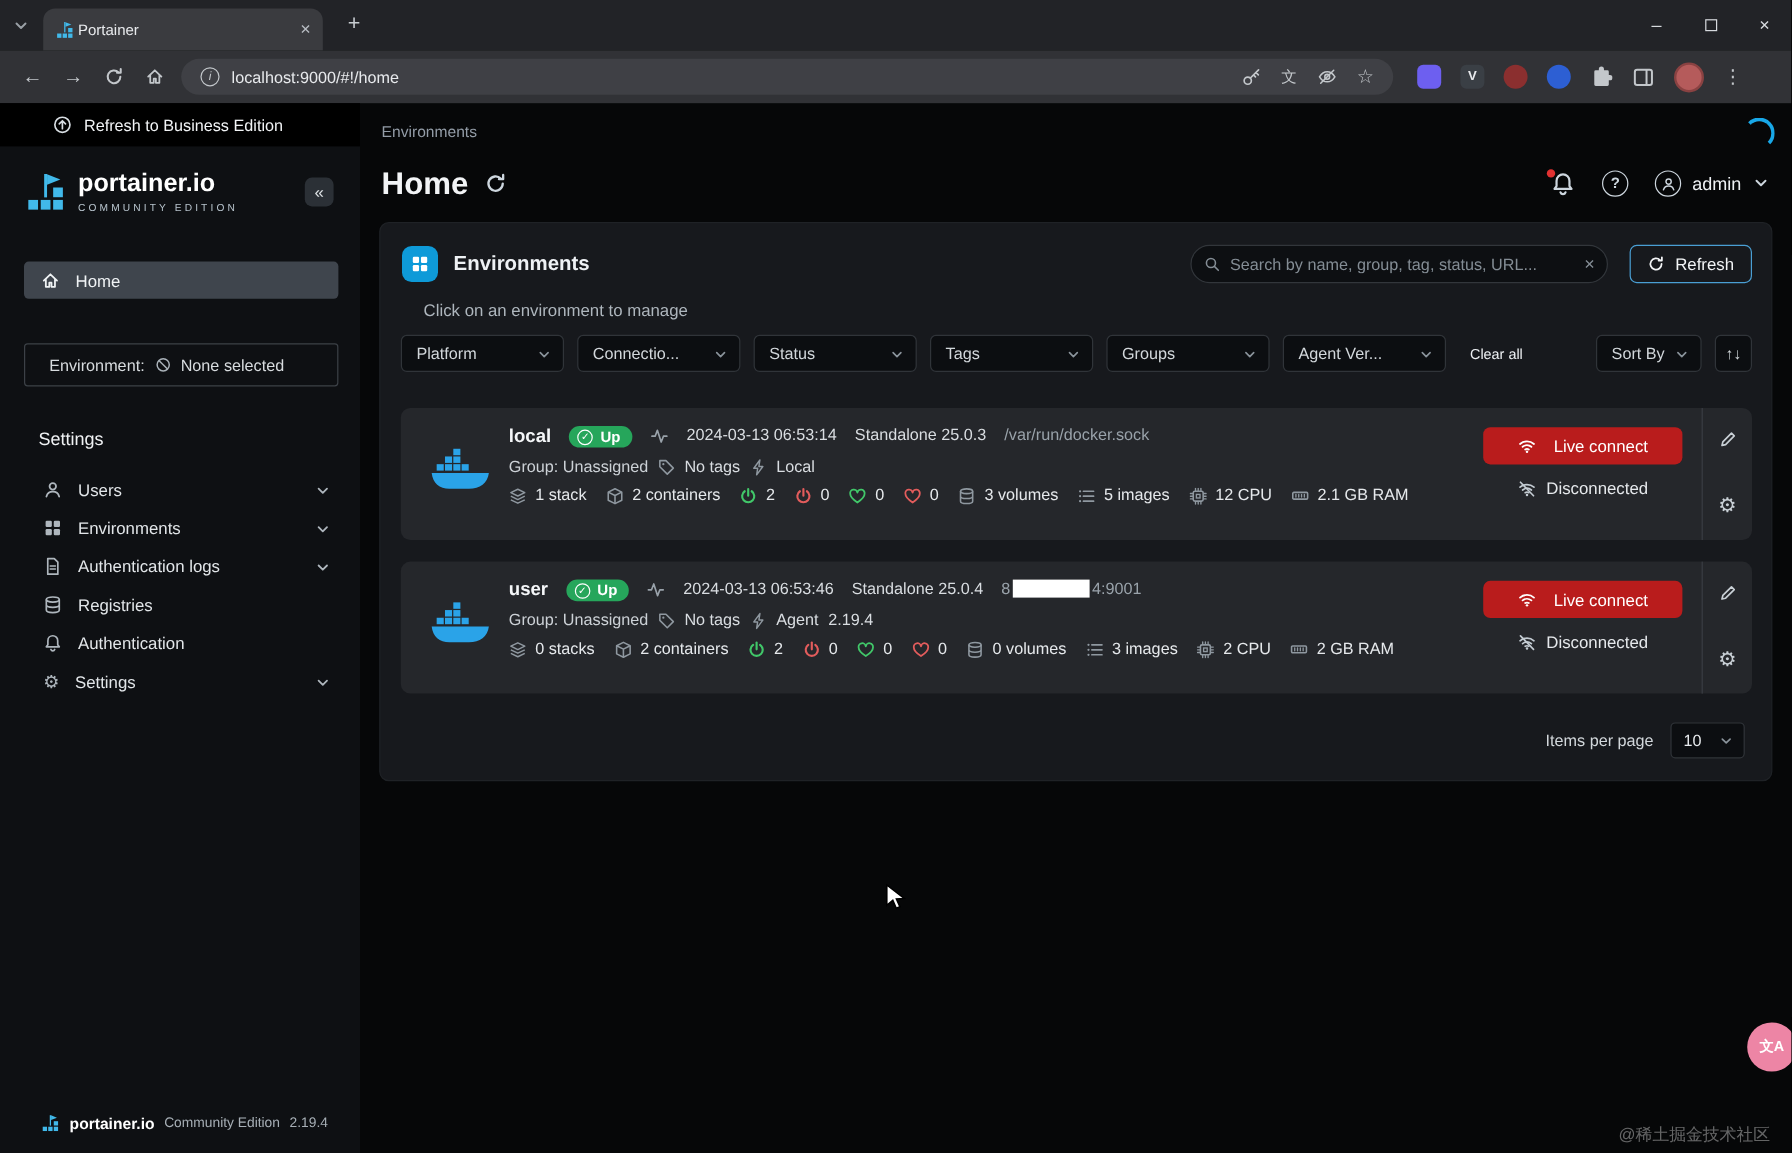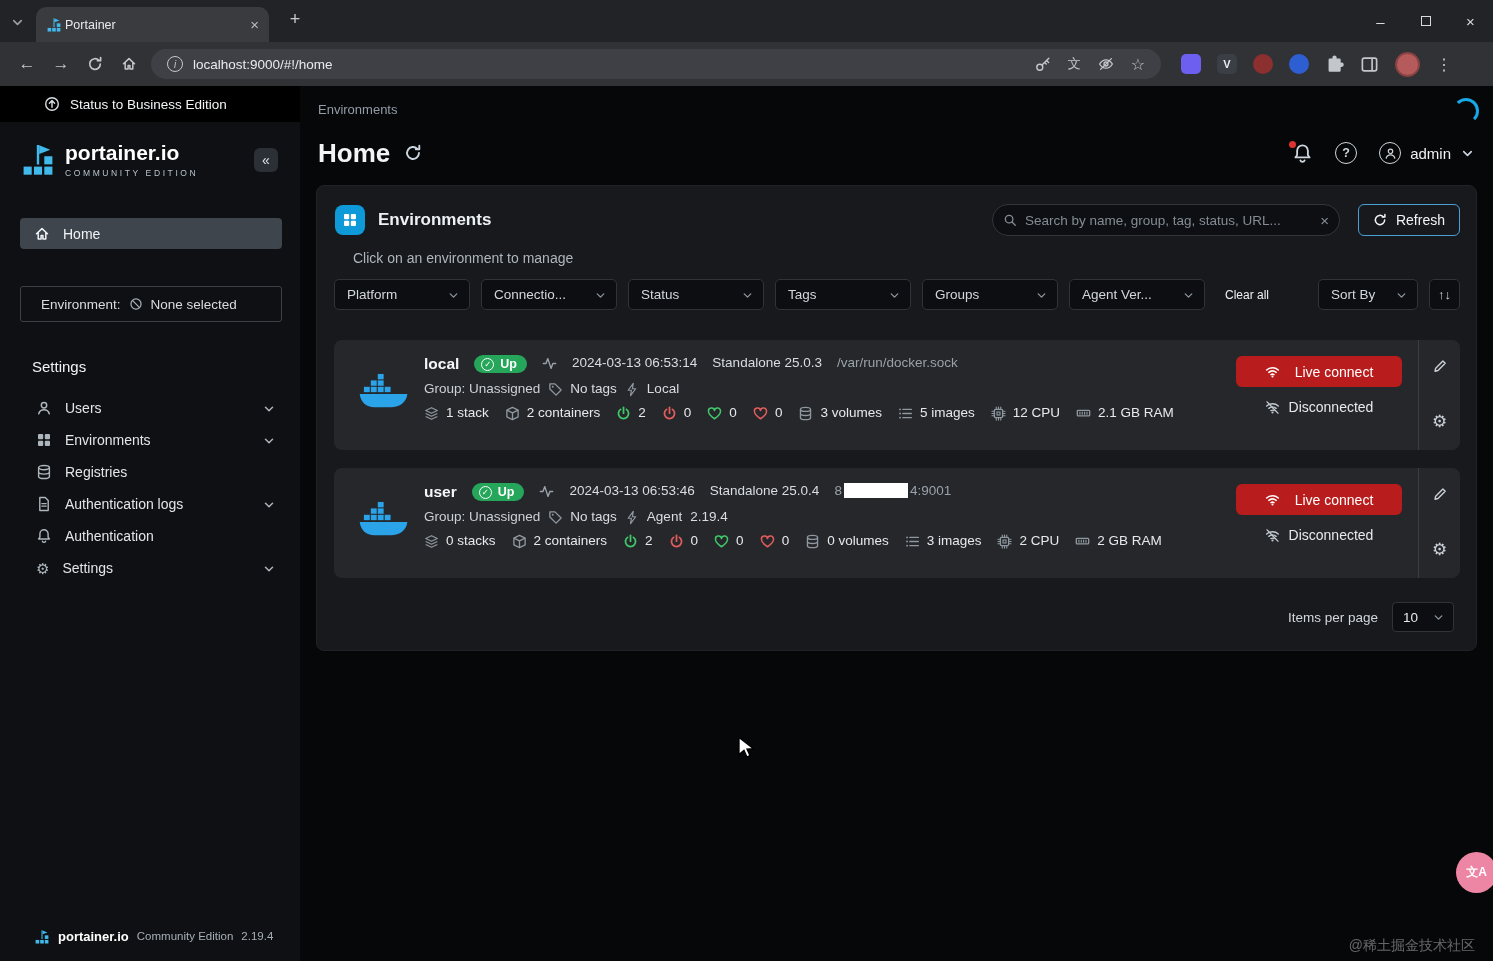--- a/index.html
+++ b/index.html
@@ -87,21 +87,21 @@
 .search-clear{font-size:15px;color:#848d95;line-height:1}
 .btn-refresh{margin-left:18px;height:32px;padding:0 14px;border-radius:6px;border:1px solid #4a9fd4;background:transparent;color:#f2f4f6;font-size:14px;display:flex;gap:9px;align-items:center;font-family:inherit}
 .btn-refresh svg{width:14px;height:14px}
 .hint{margin:14px 0 0 36px;font-size:14px;color:#aeb6bd}
 .filters{display:flex;align-items:center;gap:11px;margin:13px 16px 0 17px}
 .select{width:136px;height:31px;background:#0c0e11;border:1px solid #303439;border-radius:5px;display:flex;align-items:center;padding:0 9px 0 12px;font-size:13.5px;color:#d2d7db}
 .select .chev{margin-left:auto;color:#8a939b}
 .select .chev svg,.pp .chev svg{width:13px;height:13px}
 .clear-all{margin-left:9px;font-size:12px;color:#eef1f4}
 .fspacer{flex:1}
-.select.sort{width:100px}
+.select.sort{width:88px}
 .sortbtn{width:31px;height:31px;border:1px solid #303439;border-radius:5px;background:#0c0e11;color:#d2d7db;font-size:13px;display:flex;align-items:center;justify-content:center}
 
 .card{position:relative;margin:30px 16px 0 17px;height:110px;background:#25272b;border-radius:8px}
 .card + .card{margin-top:18px}
 .docker{position:absolute;left:24px;top:32px;color:#2aa3e8}
 .docker svg{width:52px;height:40px}
 .card-info{position:absolute;left:90px;top:15px;right:225px;display:flex;flex-direction:column;gap:8px}
 .r{display:flex;align-items:flex-start;gap:15px;font-size:13.5px;color:#d9dde1;white-space:nowrap}
 .env-name{font-size:15.5px;font-weight:700;color:#f4f6f8}
 .badge{display:inline-flex;align-items:center;gap:6px;background:#26a65b;color:#fff;border-radius:11px;padding:2px 10px 2px 7px;font-size:12.5px;font-weight:700}
@@ -342,21 +342,21 @@
       <span class="avatar"></span>
       <span class="kebab">⋮</span>
     </div>
   </div>
 
   <aside class="sidebar">
     <div class="banner">
       <svg class="ic">
           <use href="#s-upgrade"></use>
         </svg>
-      <span>Status to Business Edition</span>
+      <span>Refresh to Business Edition</span>
     </div>
     <div class="logo">
       <span class="logo-mark"><svg class="ic">
             <use href="#s-portainer"></use>
           </svg></span>
       <span>
         <div class="logo-name">portainer.io</div>
         <div class="logo-sub">COMMUNITY EDITION</div>
       </span>
     </div>
@@ -389,32 +389,32 @@
         <svg class="ic">
             <use href="#s-grid"></use>
           </svg>
         <span>Environments</span>
         <span class="chev"><svg class="ic">
               <use href="#s-chev"></use>
             </svg></span>
       </div>
       <div class="nav-item">
         <svg class="ic">
-            <use href="#s-db"></use>
-          </svg>
-        <span>Registries</span>
-      </div>
-      <div class="nav-item">
-        <svg class="ic">
             <use href="#s-file"></use>
           </svg>
         <span>Authentication logs</span>
         <span class="chev"><svg class="ic">
               <use href="#s-chev"></use>
             </svg></span>
+      </div>
+      <div class="nav-item">
+        <svg class="ic">
+            <use href="#s-db"></use>
+          </svg>
+        <span>Registries</span>
       </div>
       <div class="nav-item">
         <svg class="ic">
             <use href="#s-bell"></use>
           </svg>
         <span>Authentication</span>
       </div>
       <div class="nav-item">
         <span class="gear-glyph">⚙</span>
         <span>Settings</span>

